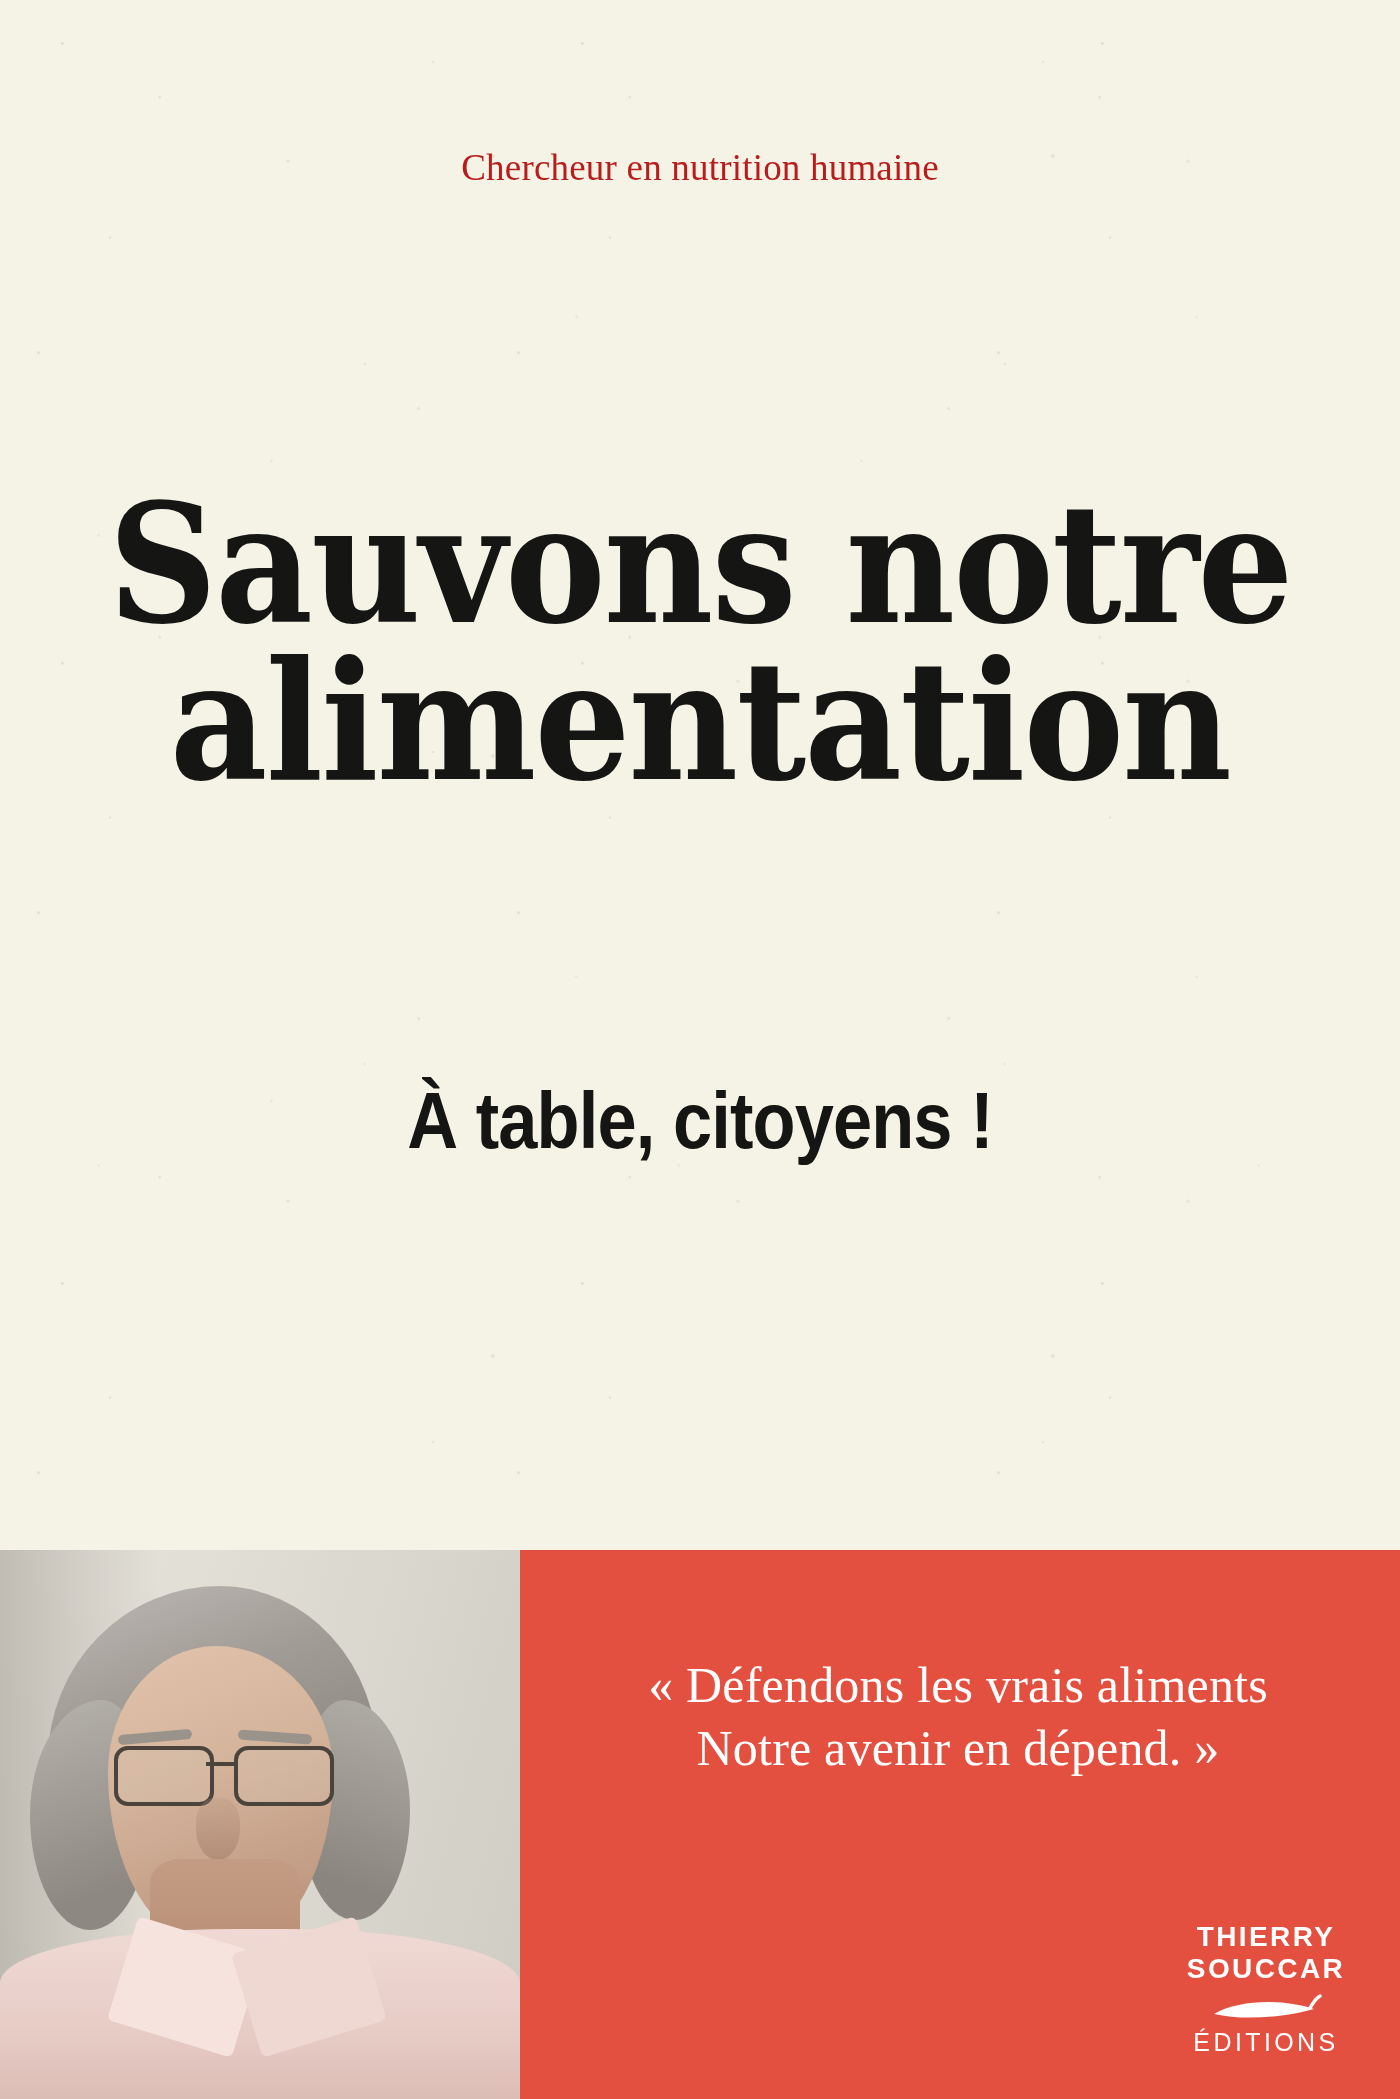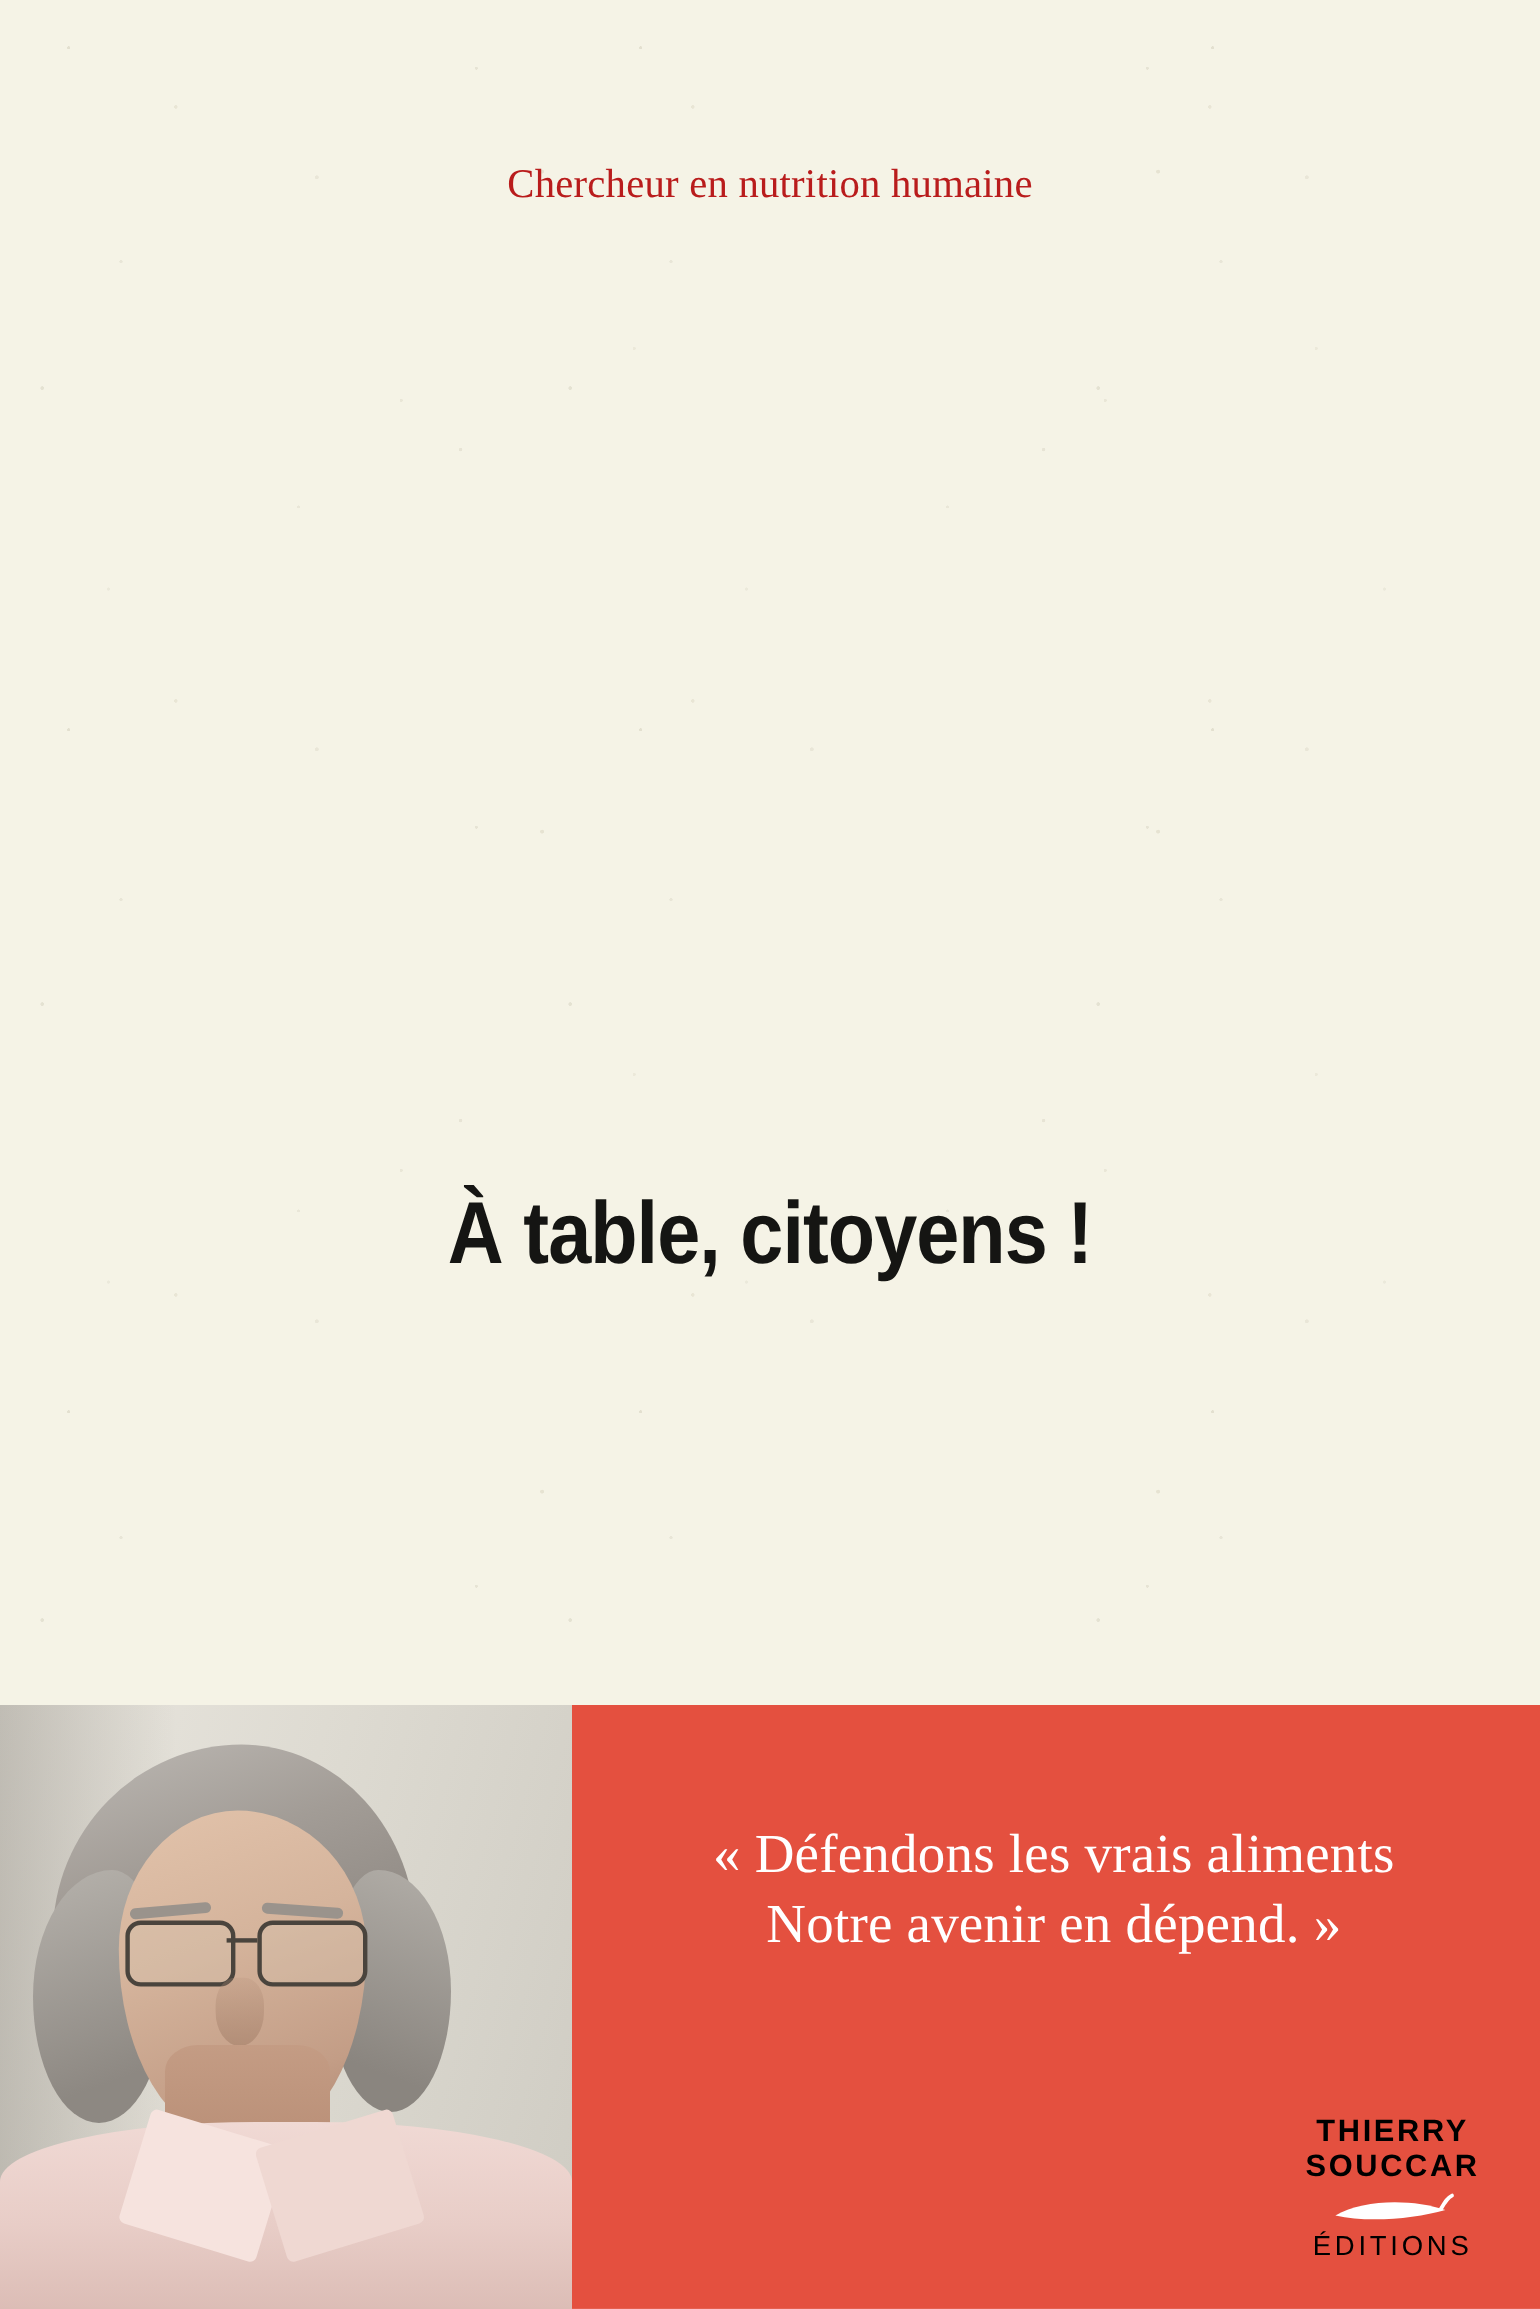--- a/index.html
+++ b/index.html
@@ -272,21 +272,21 @@
     font-size: 50px;
     line-height: 1.26;
     letter-spacing: 0.2px;
   }
   .publisher {
     position: absolute;
     right: 44px;
     bottom: 42px;
     width: 180px;
     text-align: center;
-    color: #000000;
+    color: #ffffff;
     font-family: "Liberation Sans", sans-serif;
   }
   .pub-line1, .pub-line2 {
     font-size: 28px;
     font-weight: 700;
     letter-spacing: 2.4px;
     line-height: 1.12;
   }
   .pub-mark {
     margin: 8px auto 6px;
@@ -305,20 +305,24 @@
 </head>
 <body>
 
 <div class="cover">
   <div class="paper-texture"></div>
 
   <div class="author-block">
     <div class="author-role">Chercheur en nutrition humaine</div>
   </div>
 
+  <div class="title-block">
+    <div class="title-line first">Sauvons notre</div>
+    <div class="title-line second">alimentation</div>
+  </div>
 
   <div class="subtitle">À table, citoyens !</div>
 
   <div class="bottom-band">
 
     <div class="portrait">
       <div class="photo-wall"></div>
       <div class="photo-shadow"></div>
       <div class="photo-hair"></div>
       <div class="photo-hair-left"></div>

